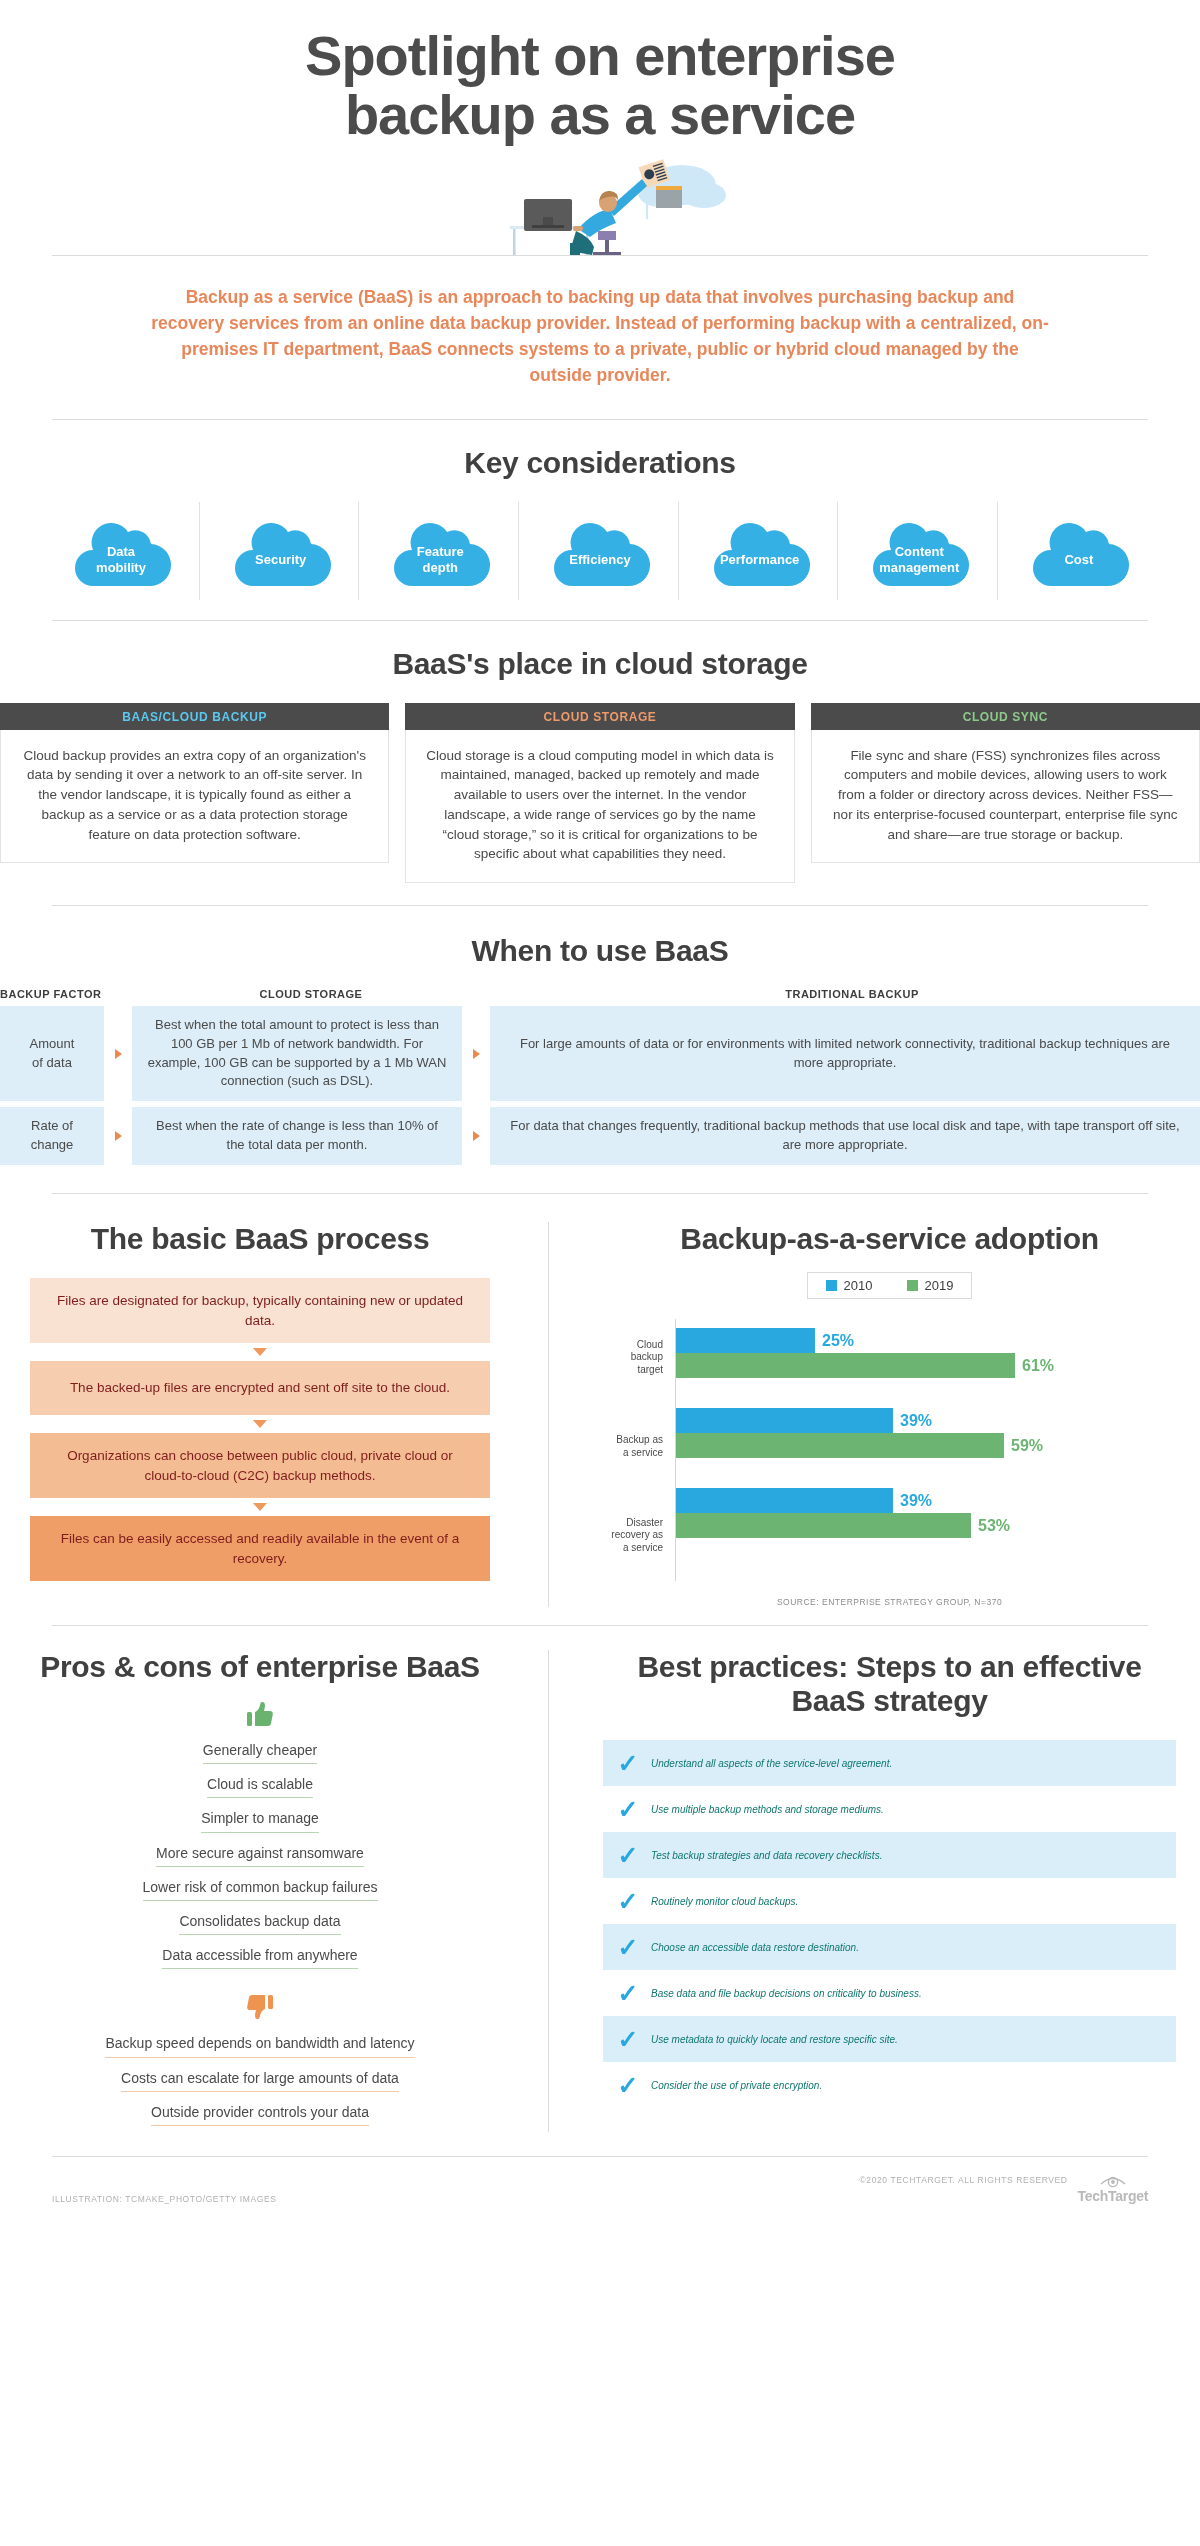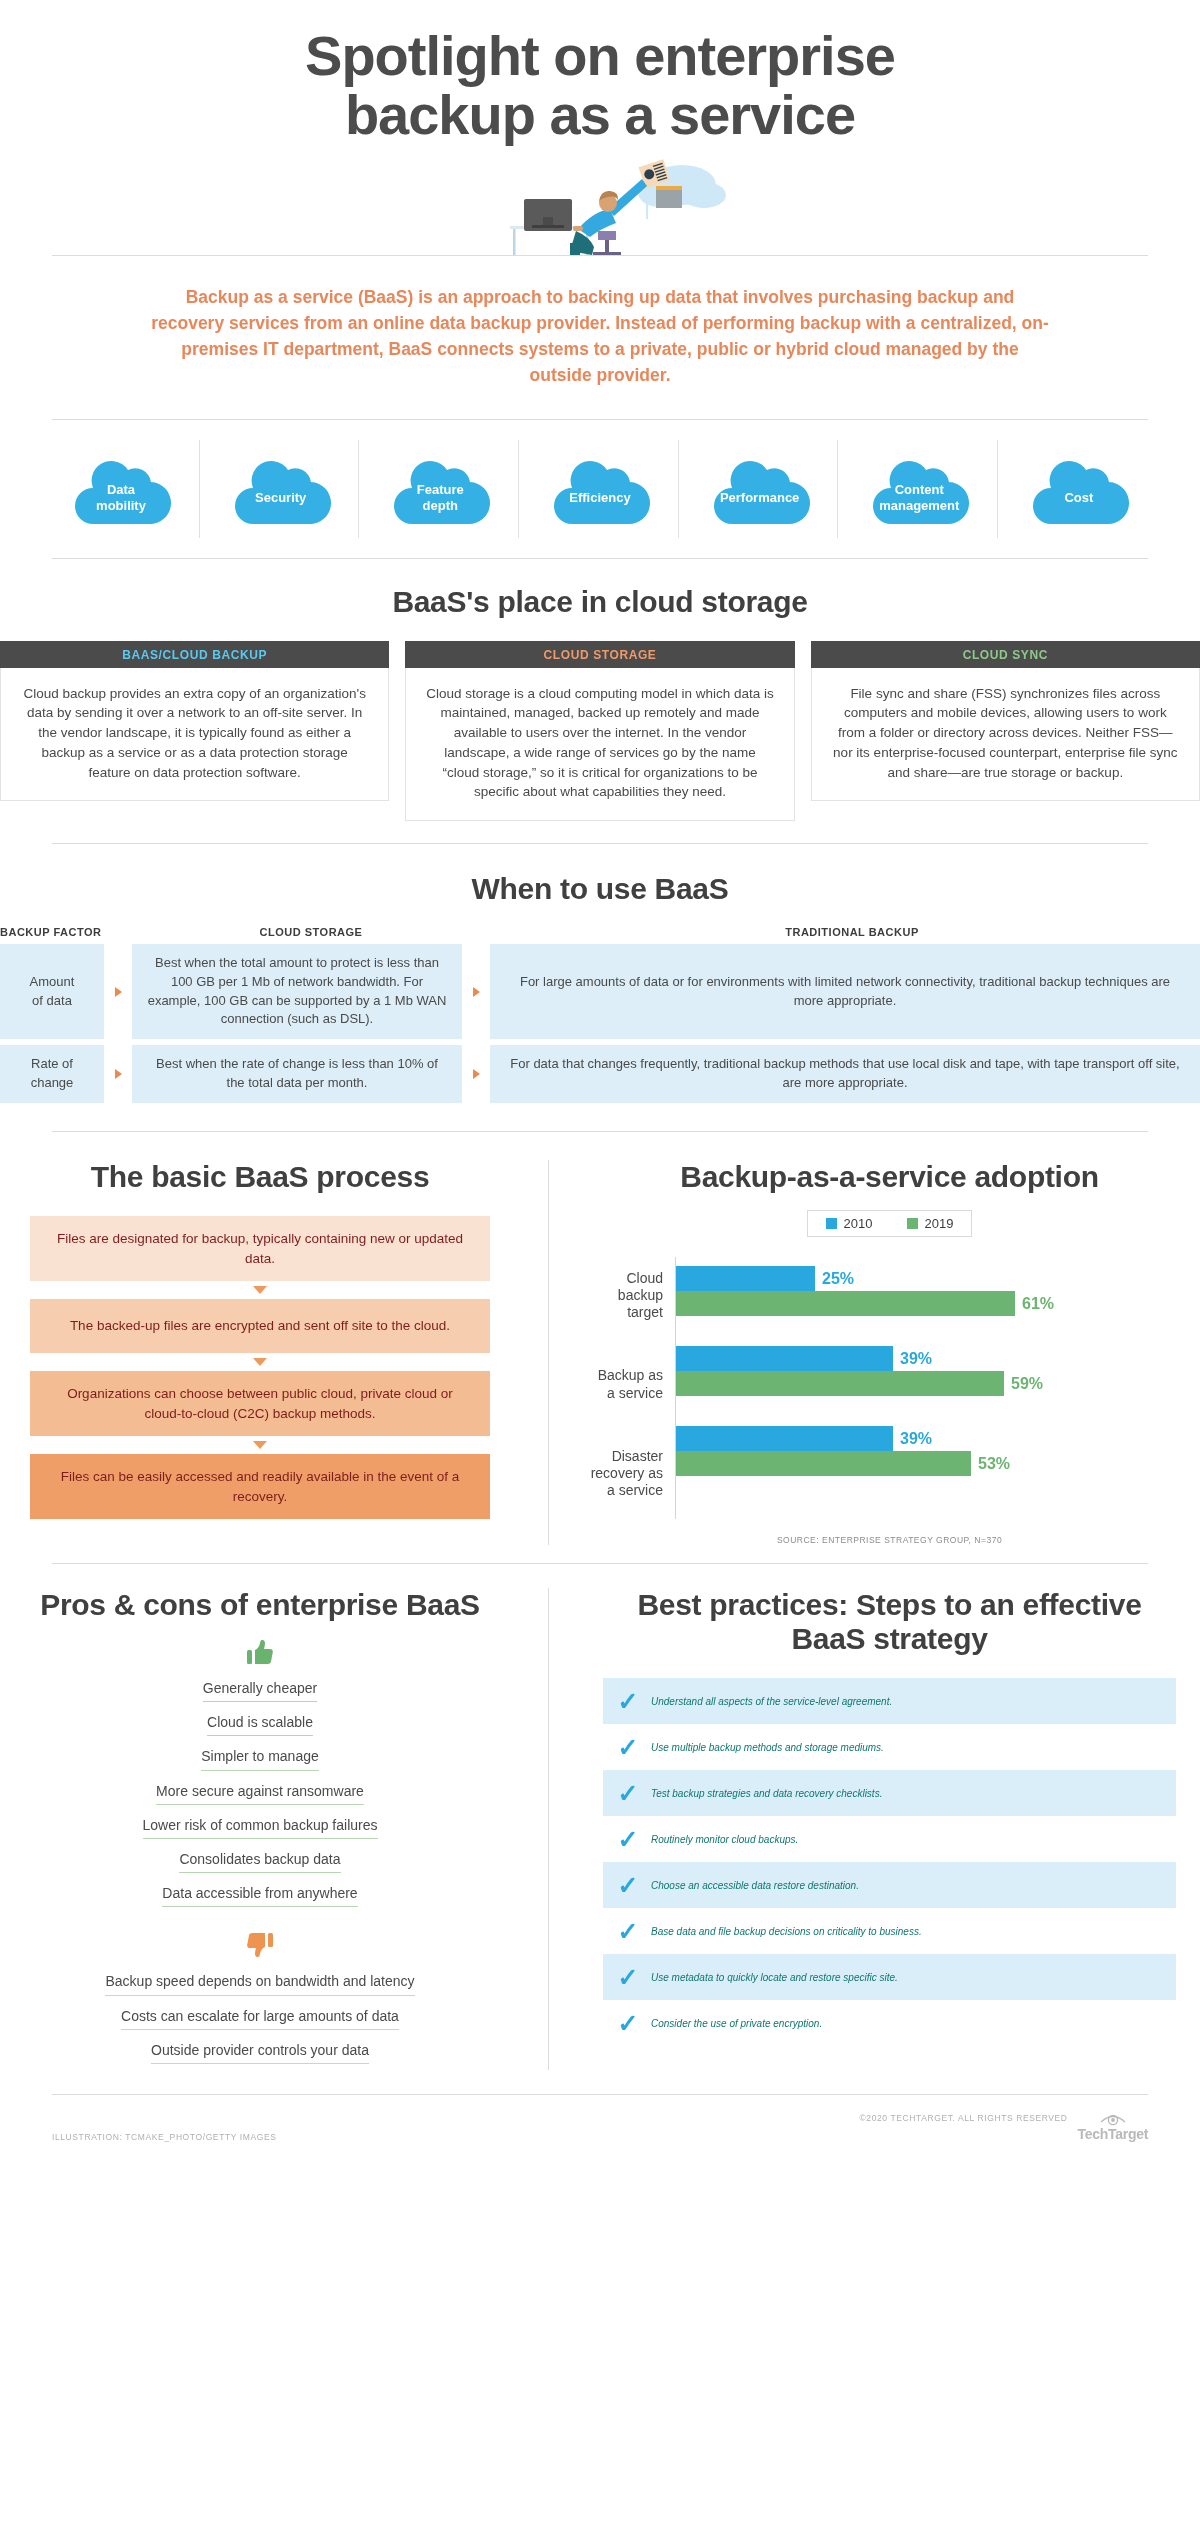--- a/index.html
+++ b/index.html
@@ -115,21 +115,21 @@
   }
   .legend-wrap { display: flex; justify-content: center; }
   .legend-item { display: flex; align-items: center; gap: 7px; font-size: 13px; color: #3e3e3e; }
   .swatch { width: 11px; height: 11px; display: block; }
 
   .plot { display: flex; padding-left: 4px; }
   .cat-labels { width: 92px; }
   .bars-area { flex: 1; border-left: 1px solid #d5d5d5; position: relative; }
   .grp { display: flex; align-items: center; }
   .grp-label {
-    font-size: 14px; line-height: 1.22; text-align: right; color: #4a4a4a;
+    font-size: 10px; line-height: 1.22; text-align: right; color: #4a4a4a;
     padding-right: 12px;
   }
   .bar-row { display: flex; align-items: center; height: 25px; }
   .bar { height: 25px; }
   .bar-val { font-size: 16px; font-weight: bold; padding-left: 7px; }
   .grp-tick { height: 9px; }
   .src { font-size: 8.5px; color: #8c8c8c; letter-spacing: 0.5px; text-align: center; margin-top: 16px; }
 
   
   .twocol2 { display: flex; padding: 24px 0 24px 0; }
@@ -209,20 +209,21 @@
 
 <div class="rule"></div>
 
 <div class="page">
   <div class="intro">Backup as a service (BaaS) is an approach to backing up data that involves purchasing backup and recovery services from an online data backup provider. Instead of performing backup with a centralized, on-premises IT department, BaaS connects systems to a private, public or hybrid cloud managed by the outside provider.</div>
 </div>
 
 <div class="rule"></div>
 
 <div class="page kc-wrap">
+  <div class="sect-title kc-title">Key considerations</div>
   <div class="clouds">
 
     <div class="cloud-cell">
       <svg width="100" height="86" viewBox="0 0 100 86" style="left:23px;">
         <path d="M22 78 a18 18 0 0 1 0 -36 a20 20 0 0 1 5 -22 a20 20 0 0 1 30 4 a16 16 0 0 1 23 12 a18 18 0 0 1 -2 42 z" fill="#35b0e5"></path>
       </svg>
       <div class="cloud-label">
         <div>Data</div>
         <div>mobility</div>
       </div>

